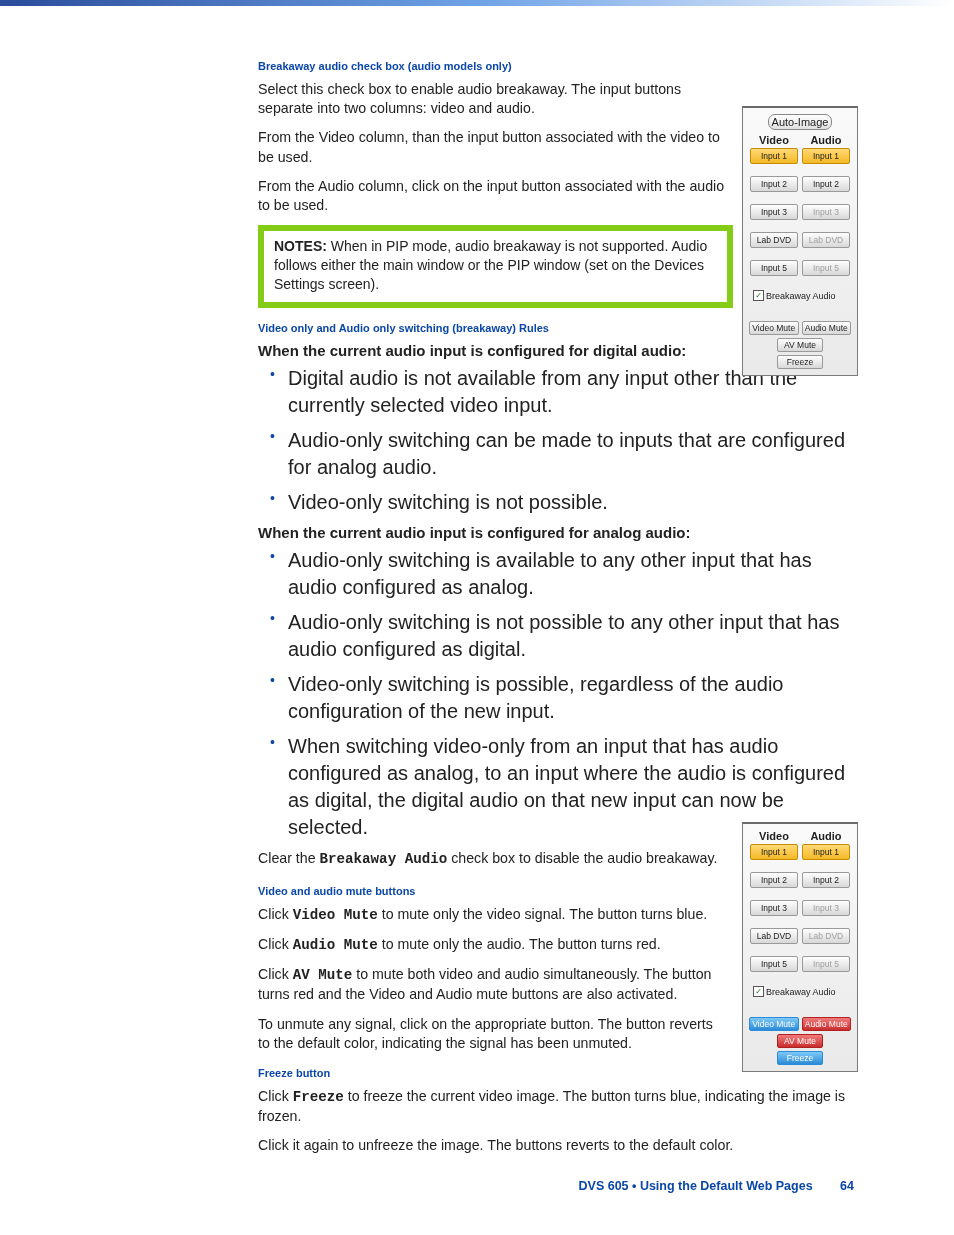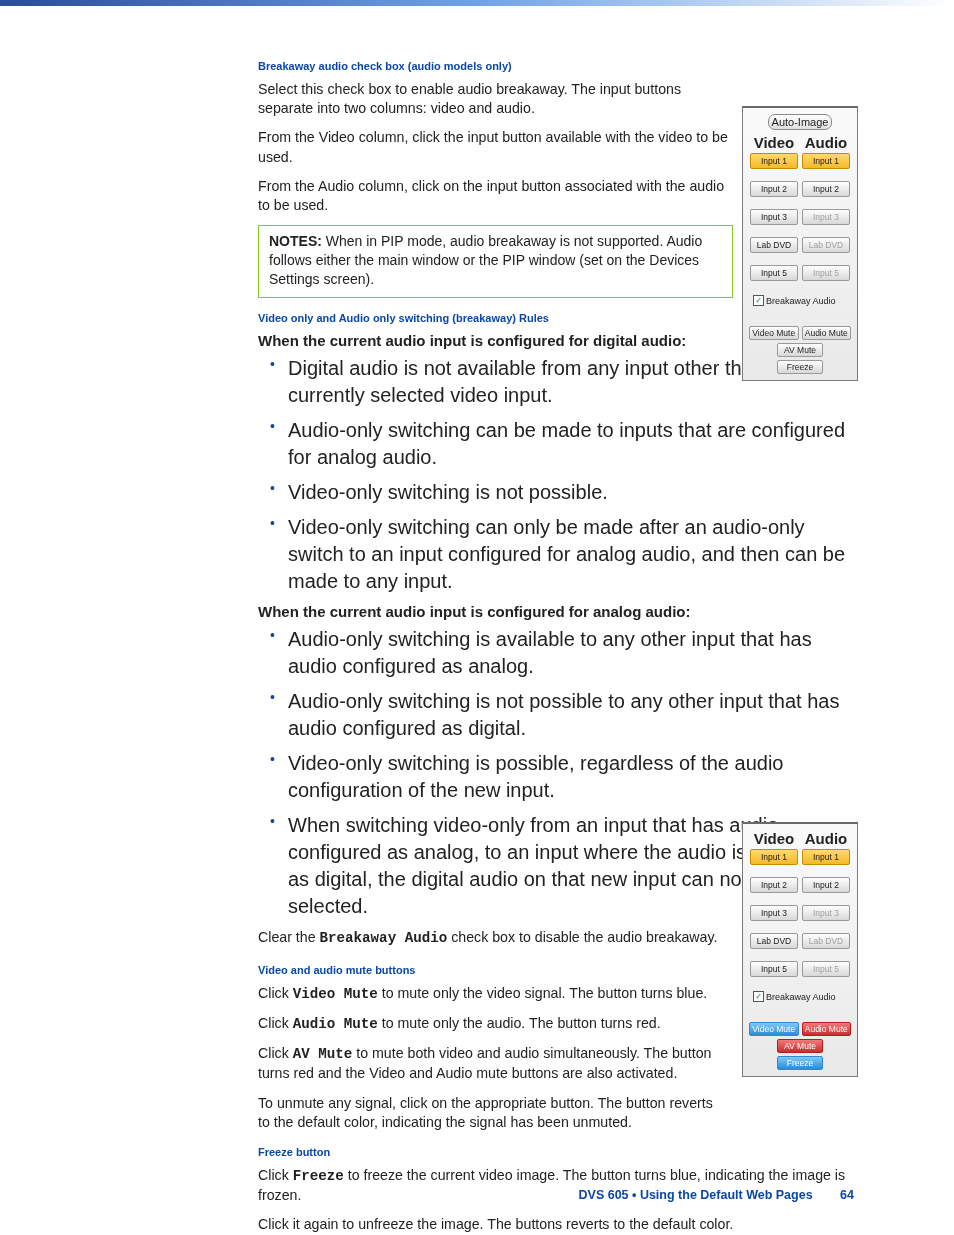--- a/index.html
+++ b/index.html
@@ -30,21 +30,21 @@
     font-weight: bold;
     font-size: 11px;
     margin: 0 0 8px 0;
   }
   p {
     font-size: 14.2px;
     line-height: 1.35;
     margin: 0 0 10px 0;
   }
   .notes-box {
-    border: 1px solid #84cc16;
+    border: 6px solid #84cc16;
     padding: 6px 10px 8px 10px;
     margin: 4px 0 14px 0;
     font-size: 14px;
     line-height: 1.35;
   }
   .notes-box .label {
     font-weight: bold;
   }
   .subhead {
     font-weight: bold;
@@ -110,21 +110,21 @@
     padding:1px 0;
   }
   .cols {
     display:flex;
     gap:4px;
     justify-content:center;
   }
   .col { width: 48px; text-align:center; }
   .col-head {
     font-weight:bold;
-    font-size:15px;
+    font-size:11px;
     margin-bottom:2px;
   }
   .ibtn {
     display:block;
     width:46px;
     height:14px;
     line-height:14px;
     margin-bottom:12px;
     font-size:8.5px;
     border:1px solid #999;
@@ -177,34 +177,33 @@
 </head>
 <body>
 
 <div class="topbar"></div>
 
 <div class="page">
 
   <h3 class="section-title">Breakaway audio check box (audio models only)</h3>
   <div class="narrow">
     <p>Select this check box to enable audio breakaway. The input buttons separate into two columns: video and audio.</p>
-    <p>From the Video column, click the input button available with the video to be used.</p>
+    <p>From the Video column, than the input button associated with the video to be used.</p>
     <p>From the Audio column, click on the input button associated with the audio to be used.</p>
     <div class="notes-box">
       <span class="label">NOTES:</span><span> When in PIP mode, audio breakaway is not supported. Audio follows either the main window or the PIP window (set on the Devices Settings screen).</span>
     </div>
   </div>
 
   <h3 class="section-title" style="margin-top:8px;">Video only and Audio only switching (breakaway) Rules</h3>
   <div class="subhead">When the current audio input is configured for digital audio:</div>
   <ul class="bullets">
     <li>Digital audio is not available from any input other than the currently selected video input.</li>
     <li>Audio-only switching can be made to inputs that are configured for analog audio.</li>
     <li>Video-only switching is not possible.</li>
-    <li>Video-only switching can only be made after an audio-only switch to an input configured for analog audio, and then can be made to any input.</li>
   </ul>
   <div class="subhead">When the current audio input is configured for analog audio:</div>
   <ul class="bullets">
     <li>Audio-only switching is available to any other input that has audio configured as analog.</li>
     <li>Audio-only switching is not possible to any other input that has audio configured as digital.</li>
     <li>Video-only switching is possible, regardless of the audio configuration of the new input.</li>
     <li>When switching video-only from an input that has audio configured as analog, to an input where the audio is configured as digital, the digital audio on that new input can now be selected.</li>
   </ul>
   <p>
     <span>Clear the </span><span class="mono">Breakaway Audio</span><span> check box to disable the audio breakaway.</span>

